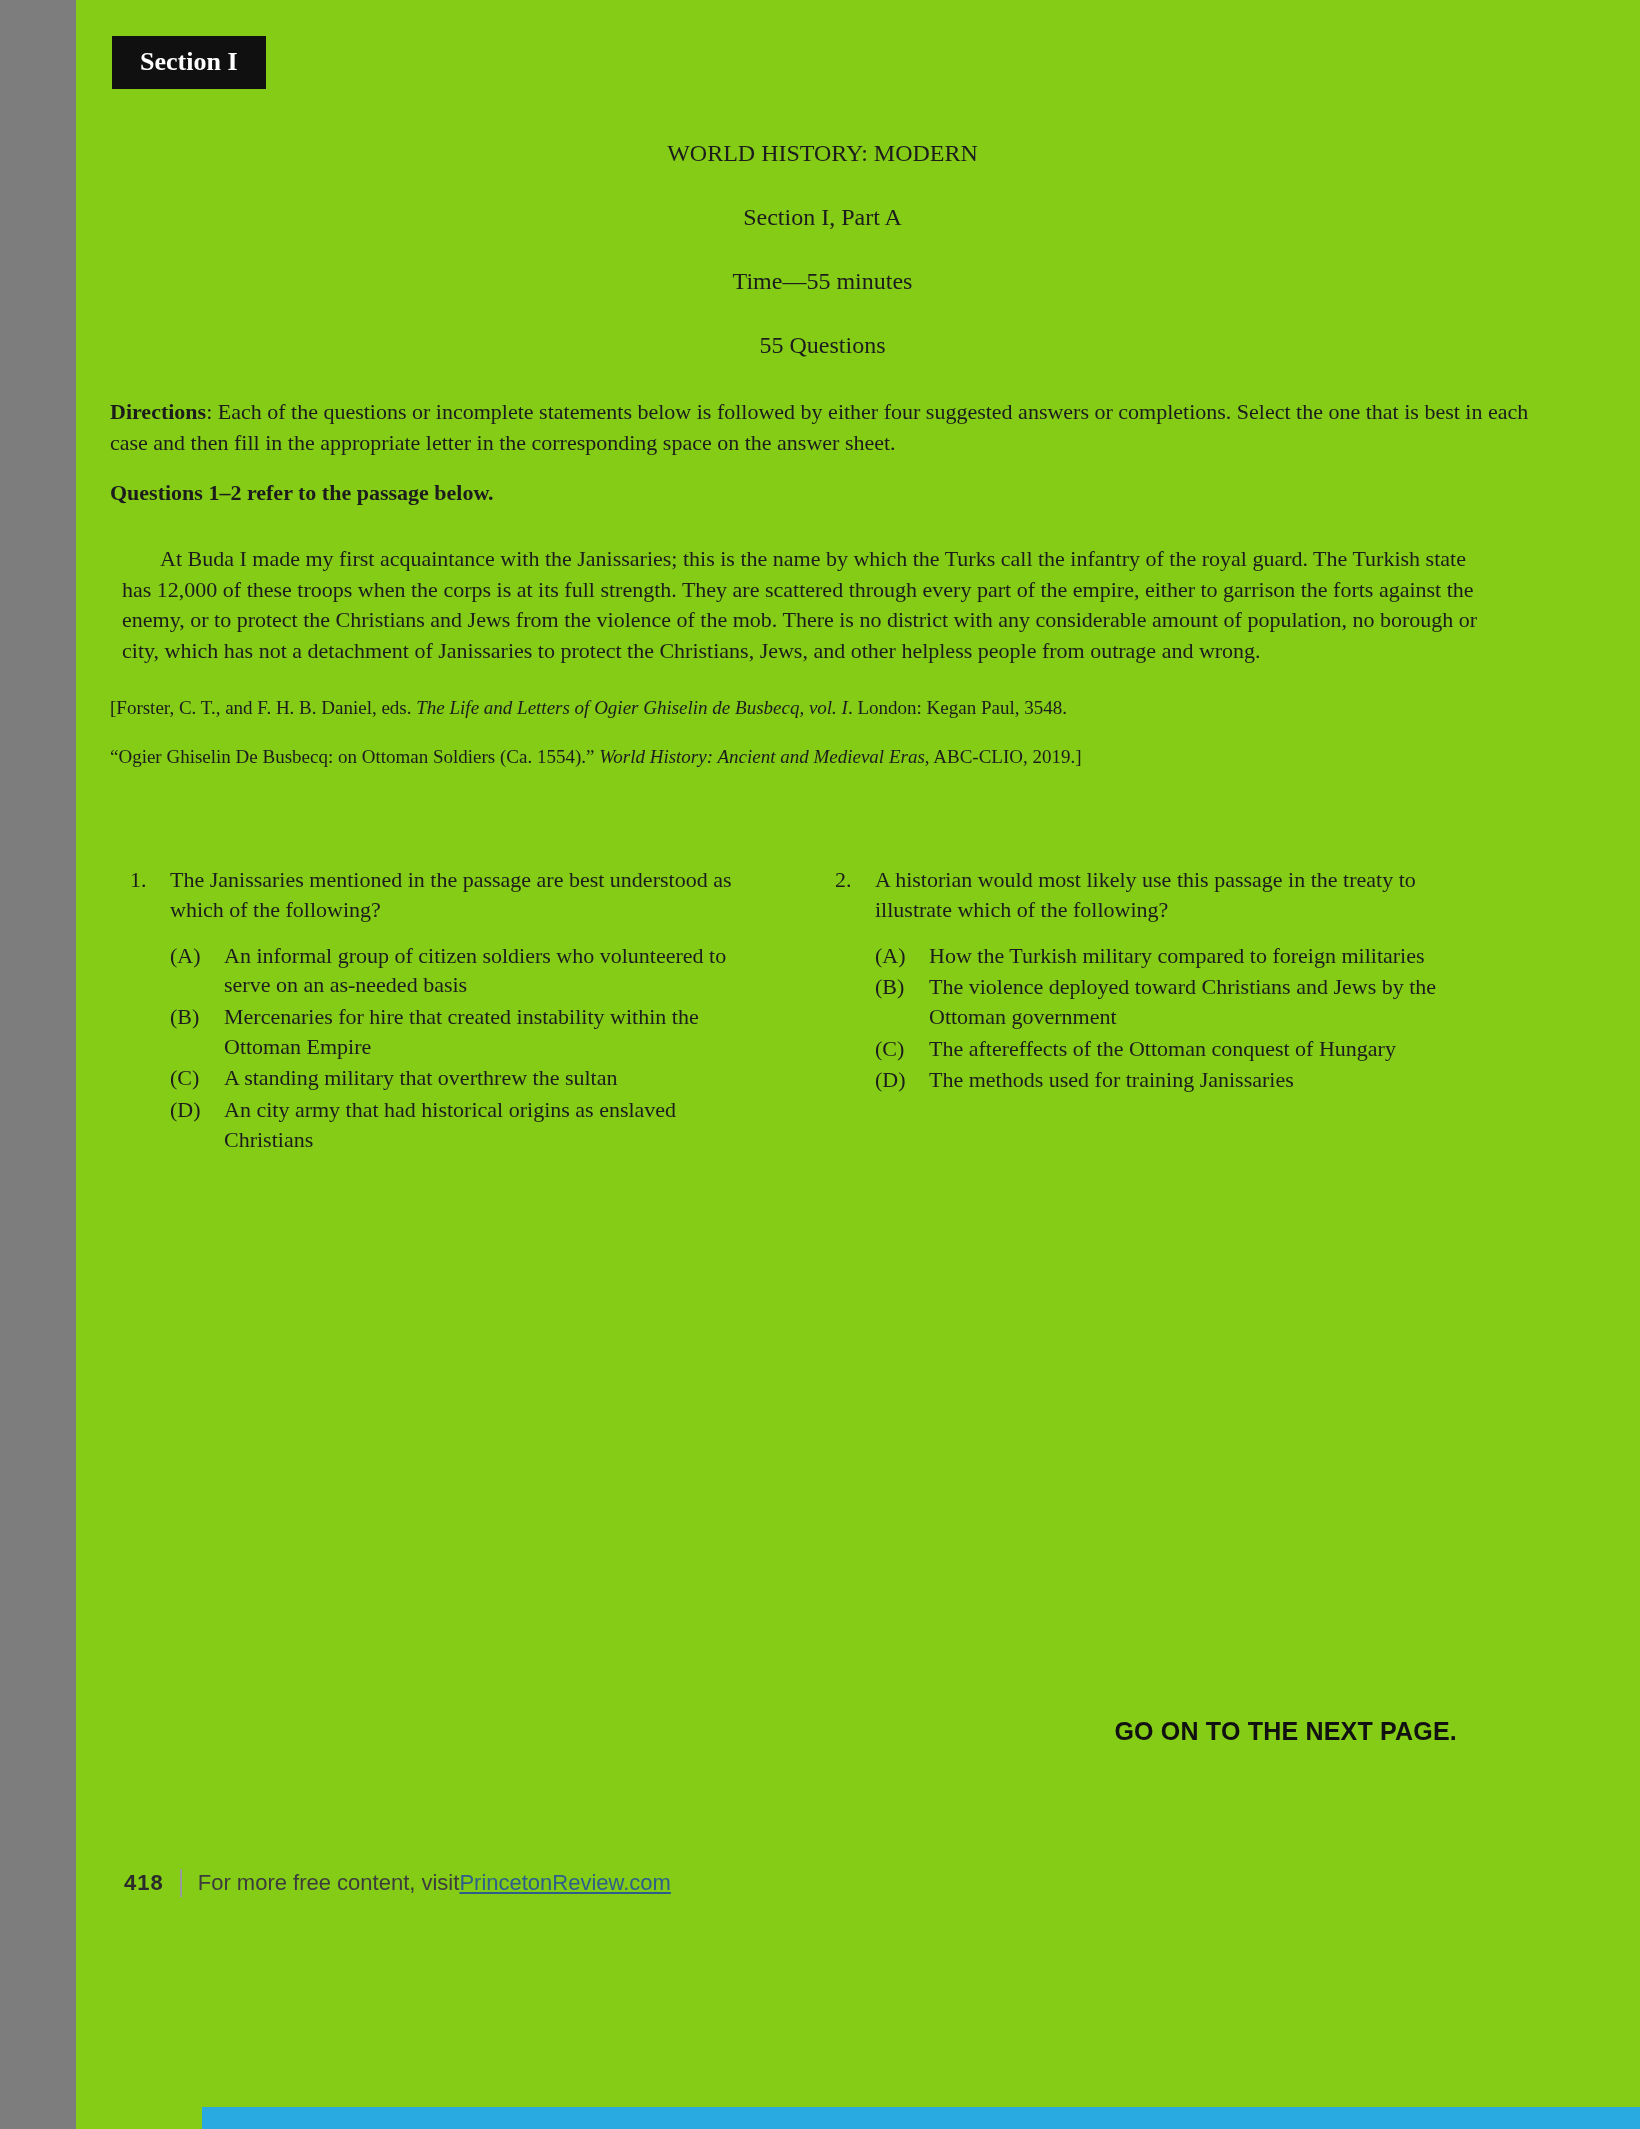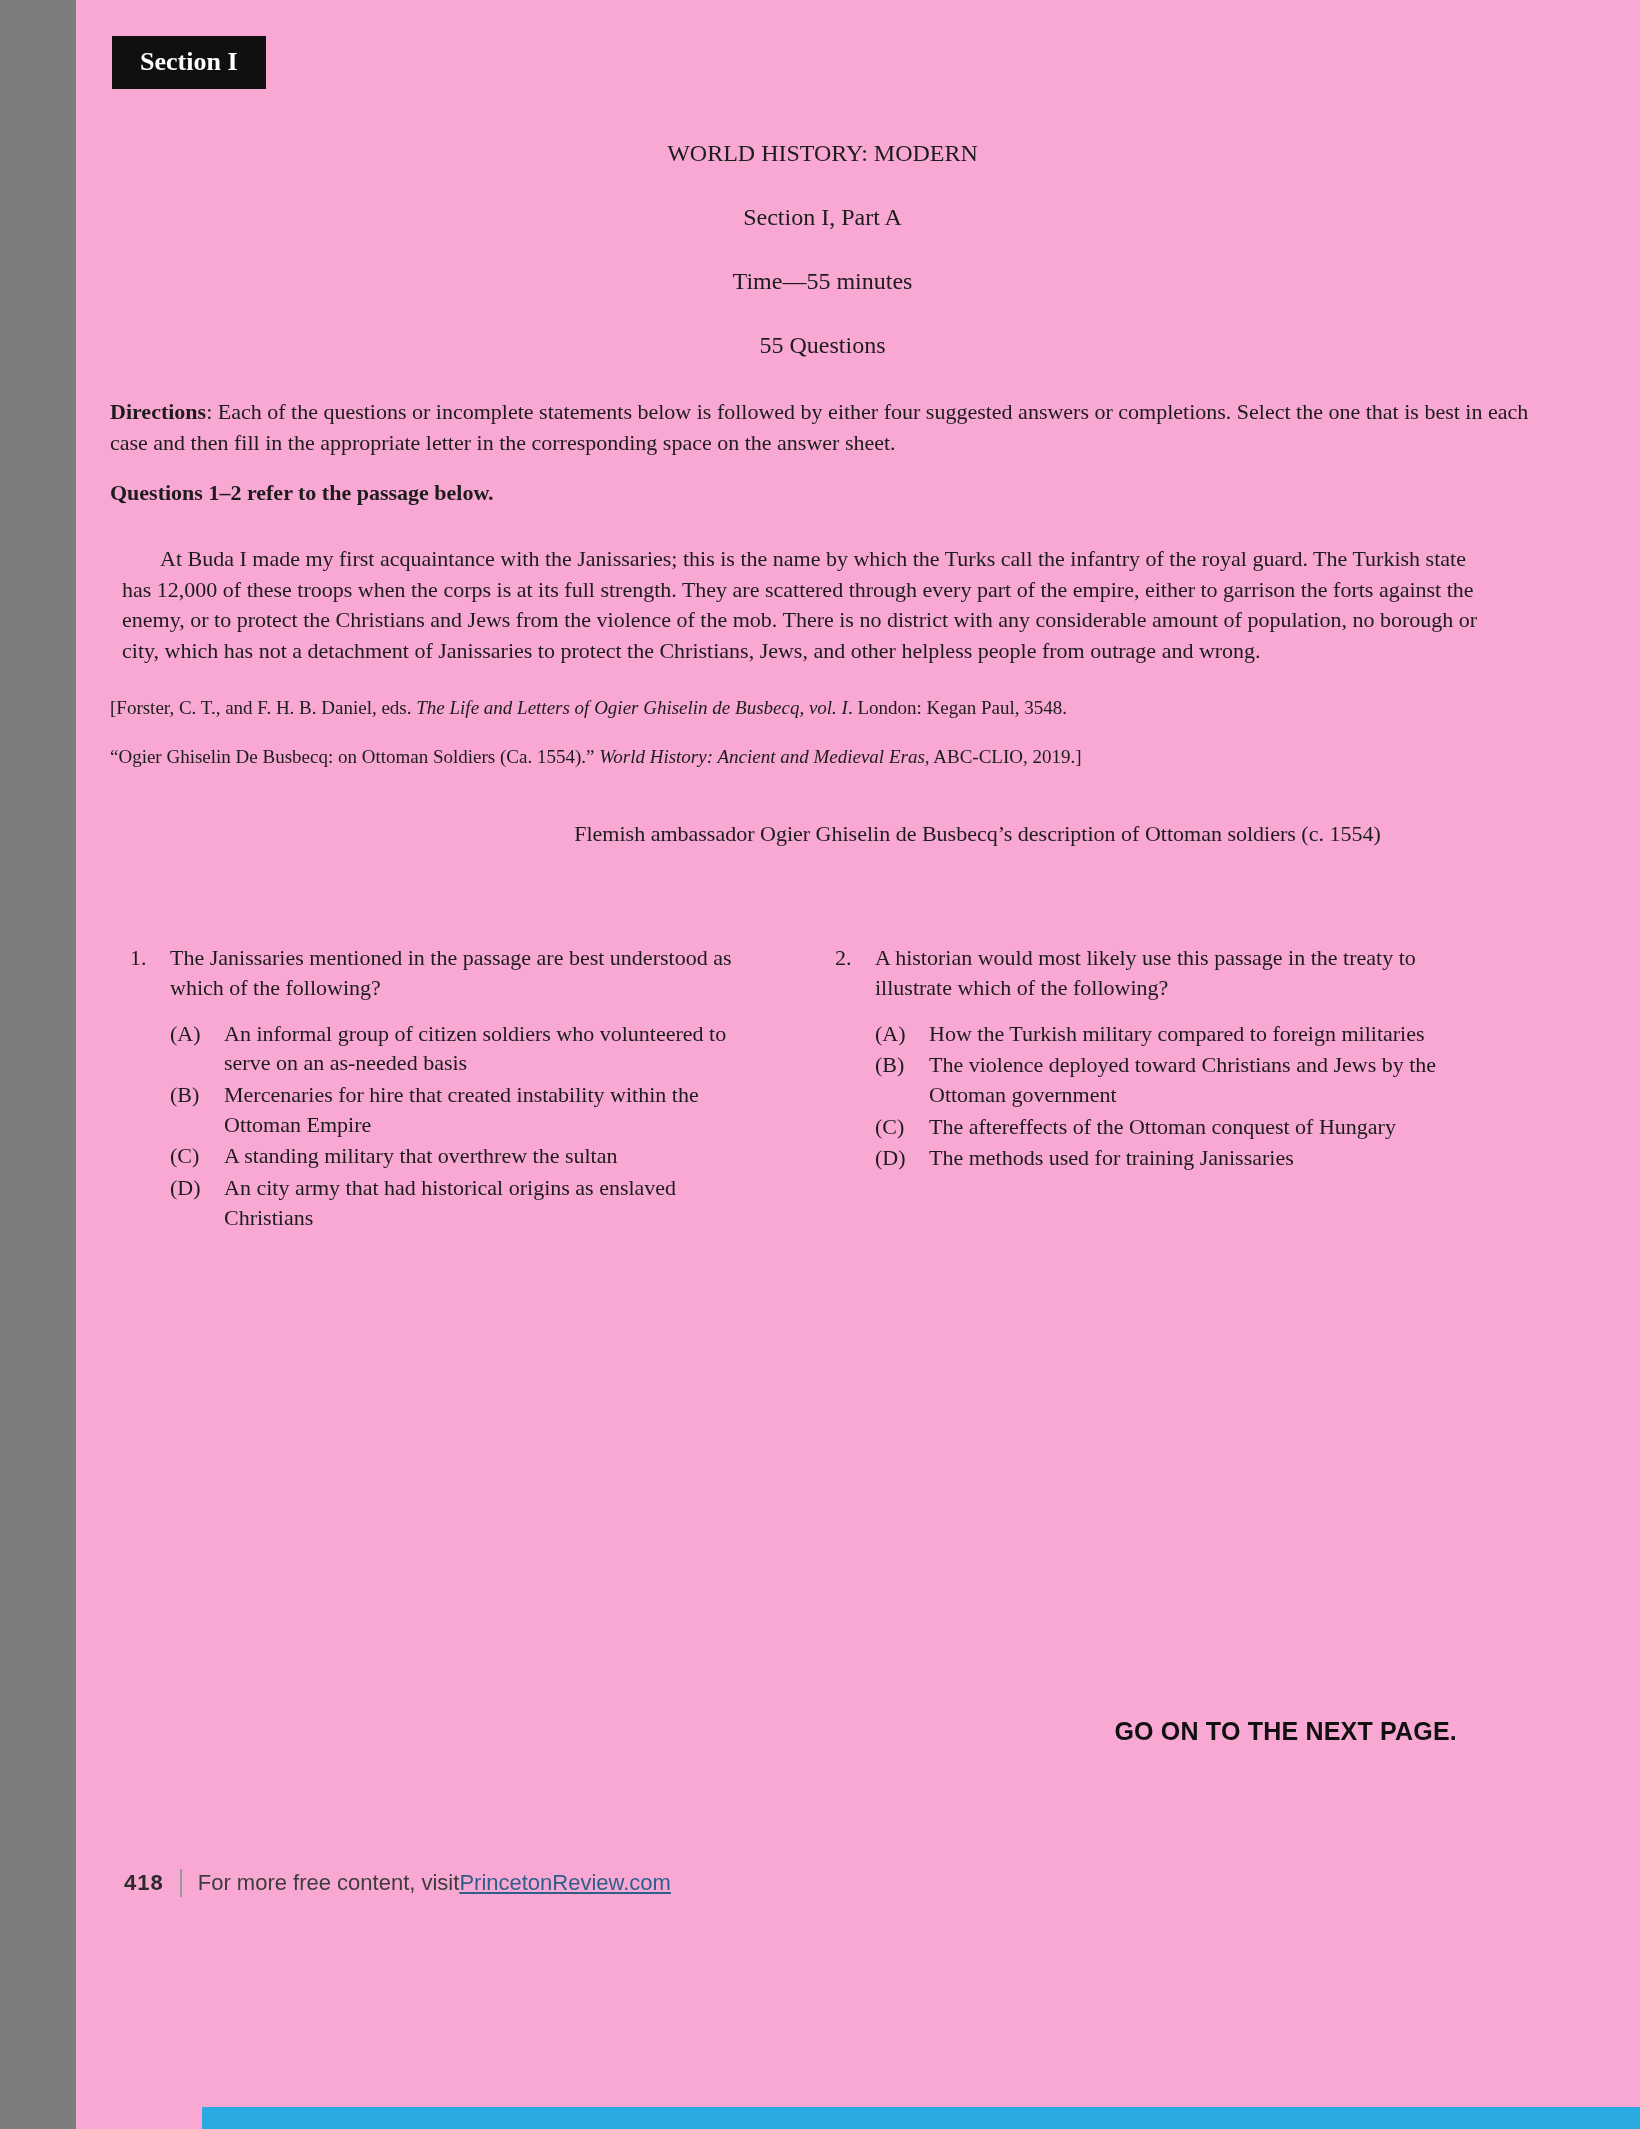--- a/index.html
+++ b/index.html
@@ -3,21 +3,21 @@
 <meta charset="utf-8">
 <style>
   * { margin: 0; padding: 0; box-sizing: border-box; }
   html, body { background: #ffffff; }
   body { font-family: "Liberation Serif", serif; color: #1c1c1c; }
 
   .page {
     position: relative;
     width: 1640px;
     height: 2129px;
-    background: #f9a8d4;
+    background: #84cc16;
     overflow: hidden;
   }
 
   .gray-strip {
     position: absolute;
     left: 0; top: 0;
     width: 76px;
     height: 100%;
     background: var(--gray-strip, #7d7d7d);
   }
@@ -168,21 +168,20 @@
     <p class="directions"><span class="bold-label">Directions</span><span>: Each of the questions or incomplete statements below is followed by either four suggested answers or completions. Select the one that is best in each case and then fill in the appropriate letter in the corresponding space on the answer sheet.</span></p>
 
     <div class="passage-header">Questions 1–2 refer to the passage below.</div>
 
     <p class="passage">At Buda I made my first acquaintance with the Janissaries; this is the name by which the Turks call the infantry of the royal guard. The Turkish state has 12,000 of these troops when the corps is at its full strength. They are scattered through every part of the empire, either to garrison the forts against the enemy, or to protect the Christians and Jews from the violence of the mob. There is no district with any considerable amount of population, no borough or city, which has not a detachment of Janissaries to protect the Christians, Jews, and other helpless people from outrage and wrong.</p>
 
     <p class="citation"><span>[Forster, C. T., and F. H. B. Daniel, eds. </span><span class="italic">The Life and Letters of Ogier Ghiselin de Busbecq, vol. I</span><span>. London: Kegan Paul, 3548.</span></p>
 
     <p class="citation"><span>“Ogier Ghiselin De Busbecq: on Ottoman Soldiers (Ca. 1554).” </span><span class="italic">World History: Ancient and Medieval Eras</span><span>, ABC-CLIO, 2019.]</span></p>
 
-    <div class="attribution">Flemish ambassador Ogier Ghiselin de Busbecq’s description of Ottoman soldiers (c. 1554)</div>
 
     <div class="questions-row">
 
       <div class="question-col">
         <div class="question">
           <span class="qnum">1.</span>
           <span class="qstem">The Janissaries mentioned in the passage are best understood as which of the following?</span>
         </div>
         <div class="choices">
           <div class="choice">

